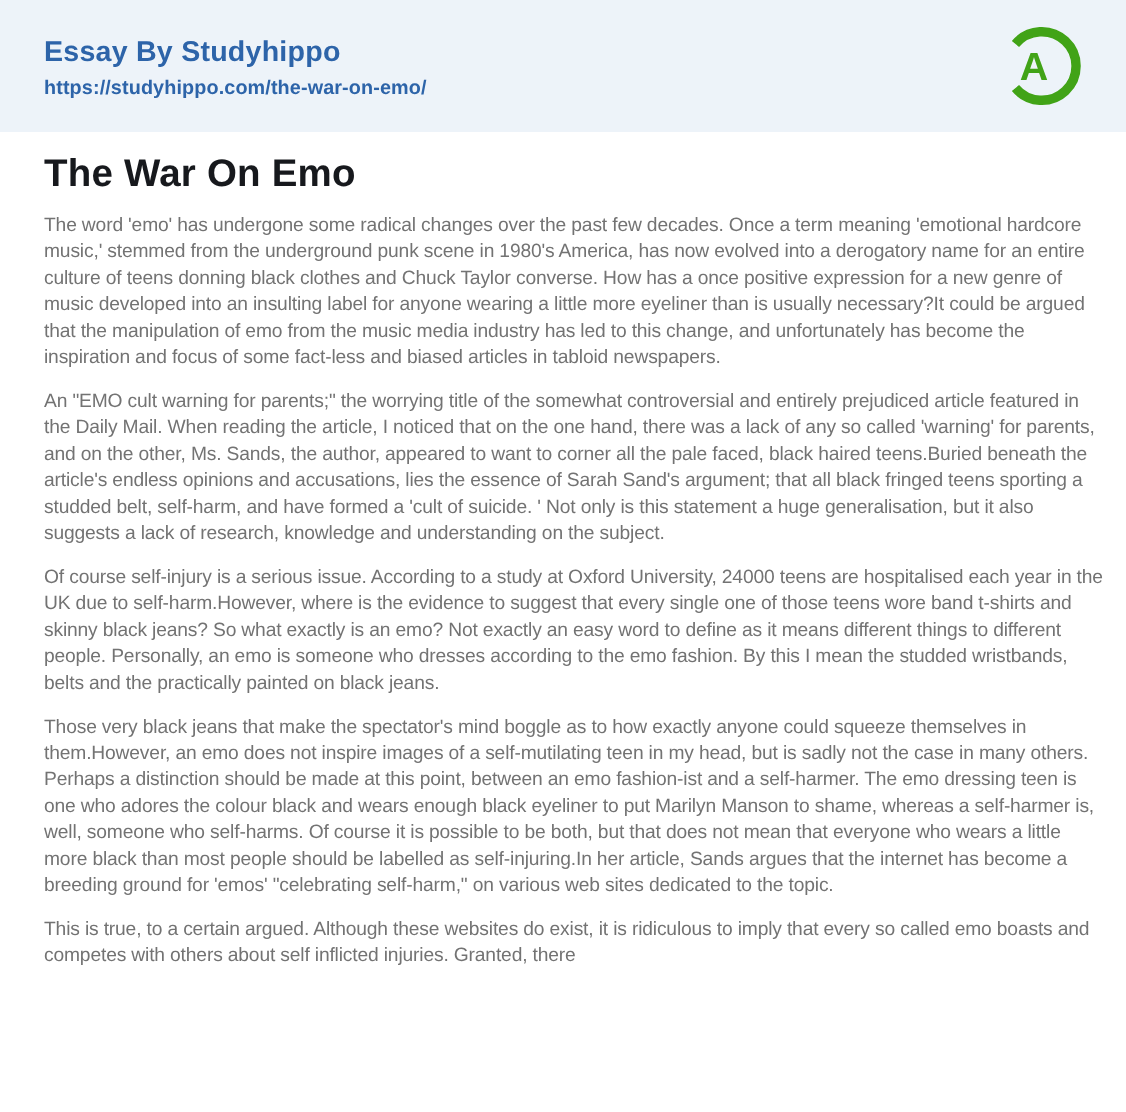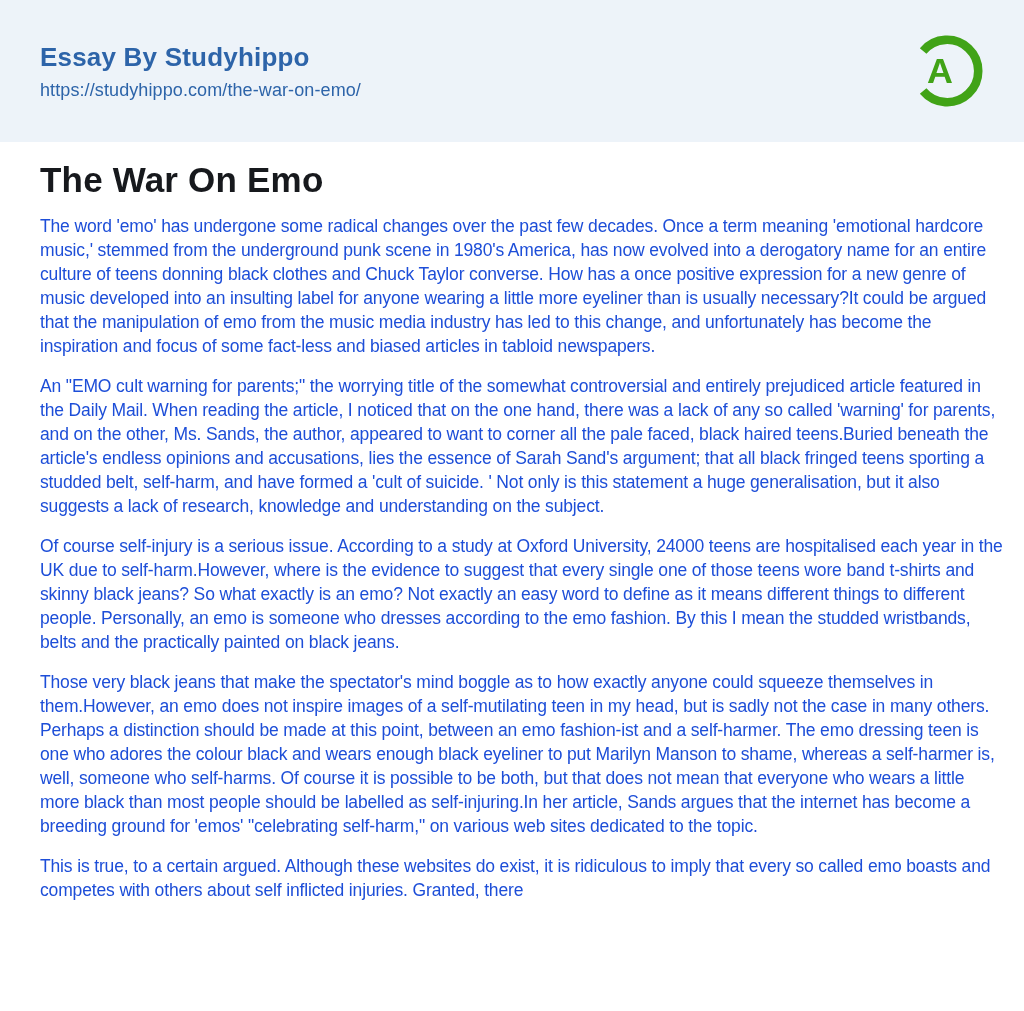--- a/index.html
+++ b/index.html
@@ -9,21 +9,21 @@
   }
   body {
     width: 1024px;
     min-height: 1011px;
     font-family: "Liberation Sans", "DejaVu Sans", sans-serif;
     -webkit-font-smoothing: antialiased;
   }
   
   .header {
     background: #edf3f9;
-    height: 142px;
+    height: 120px;
     display: flex;
     align-items: center;
     justify-content: space-between;
     padding: 0 38px 0 40px;
     box-sizing: border-box;
   }
   .header-text {
     display: flex;
     flex-direction: column;
     gap: 10px;
@@ -33,21 +33,21 @@
     color: #2d64a9;
     font-size: 26px;
     font-weight: 700;
     letter-spacing: 0.2px;
     line-height: 1.1;
     margin: 0;
   }
   .site-url {
     color: #2d64a9;
     font-size: 18px;
-    font-weight: 400;
+    font-weight: 700;
     letter-spacing: 0.1px;
     text-decoration: none;
     line-height: 1.1;
   }
   .logo {
     width: 78px;
     height: 78px;
     flex: 0 0 auto;
   }
   
@@ -59,21 +59,21 @@
     font-size: 35px;
     font-weight: 700;
     color: #17191d;
     letter-spacing: 0.2px;
     line-height: 1.2;
   }
   .article p {
     margin: 0 0 16px 0;
     font-size: 17.5px;
     line-height: 24px;
-    color: #1d4ed8;
+    color: #737373;
     letter-spacing: -0.15px;
   }
   .article p:last-child {
     margin-bottom: 0;
   }
 </style>
 </head>
 <body>
 
 <header class="header">

